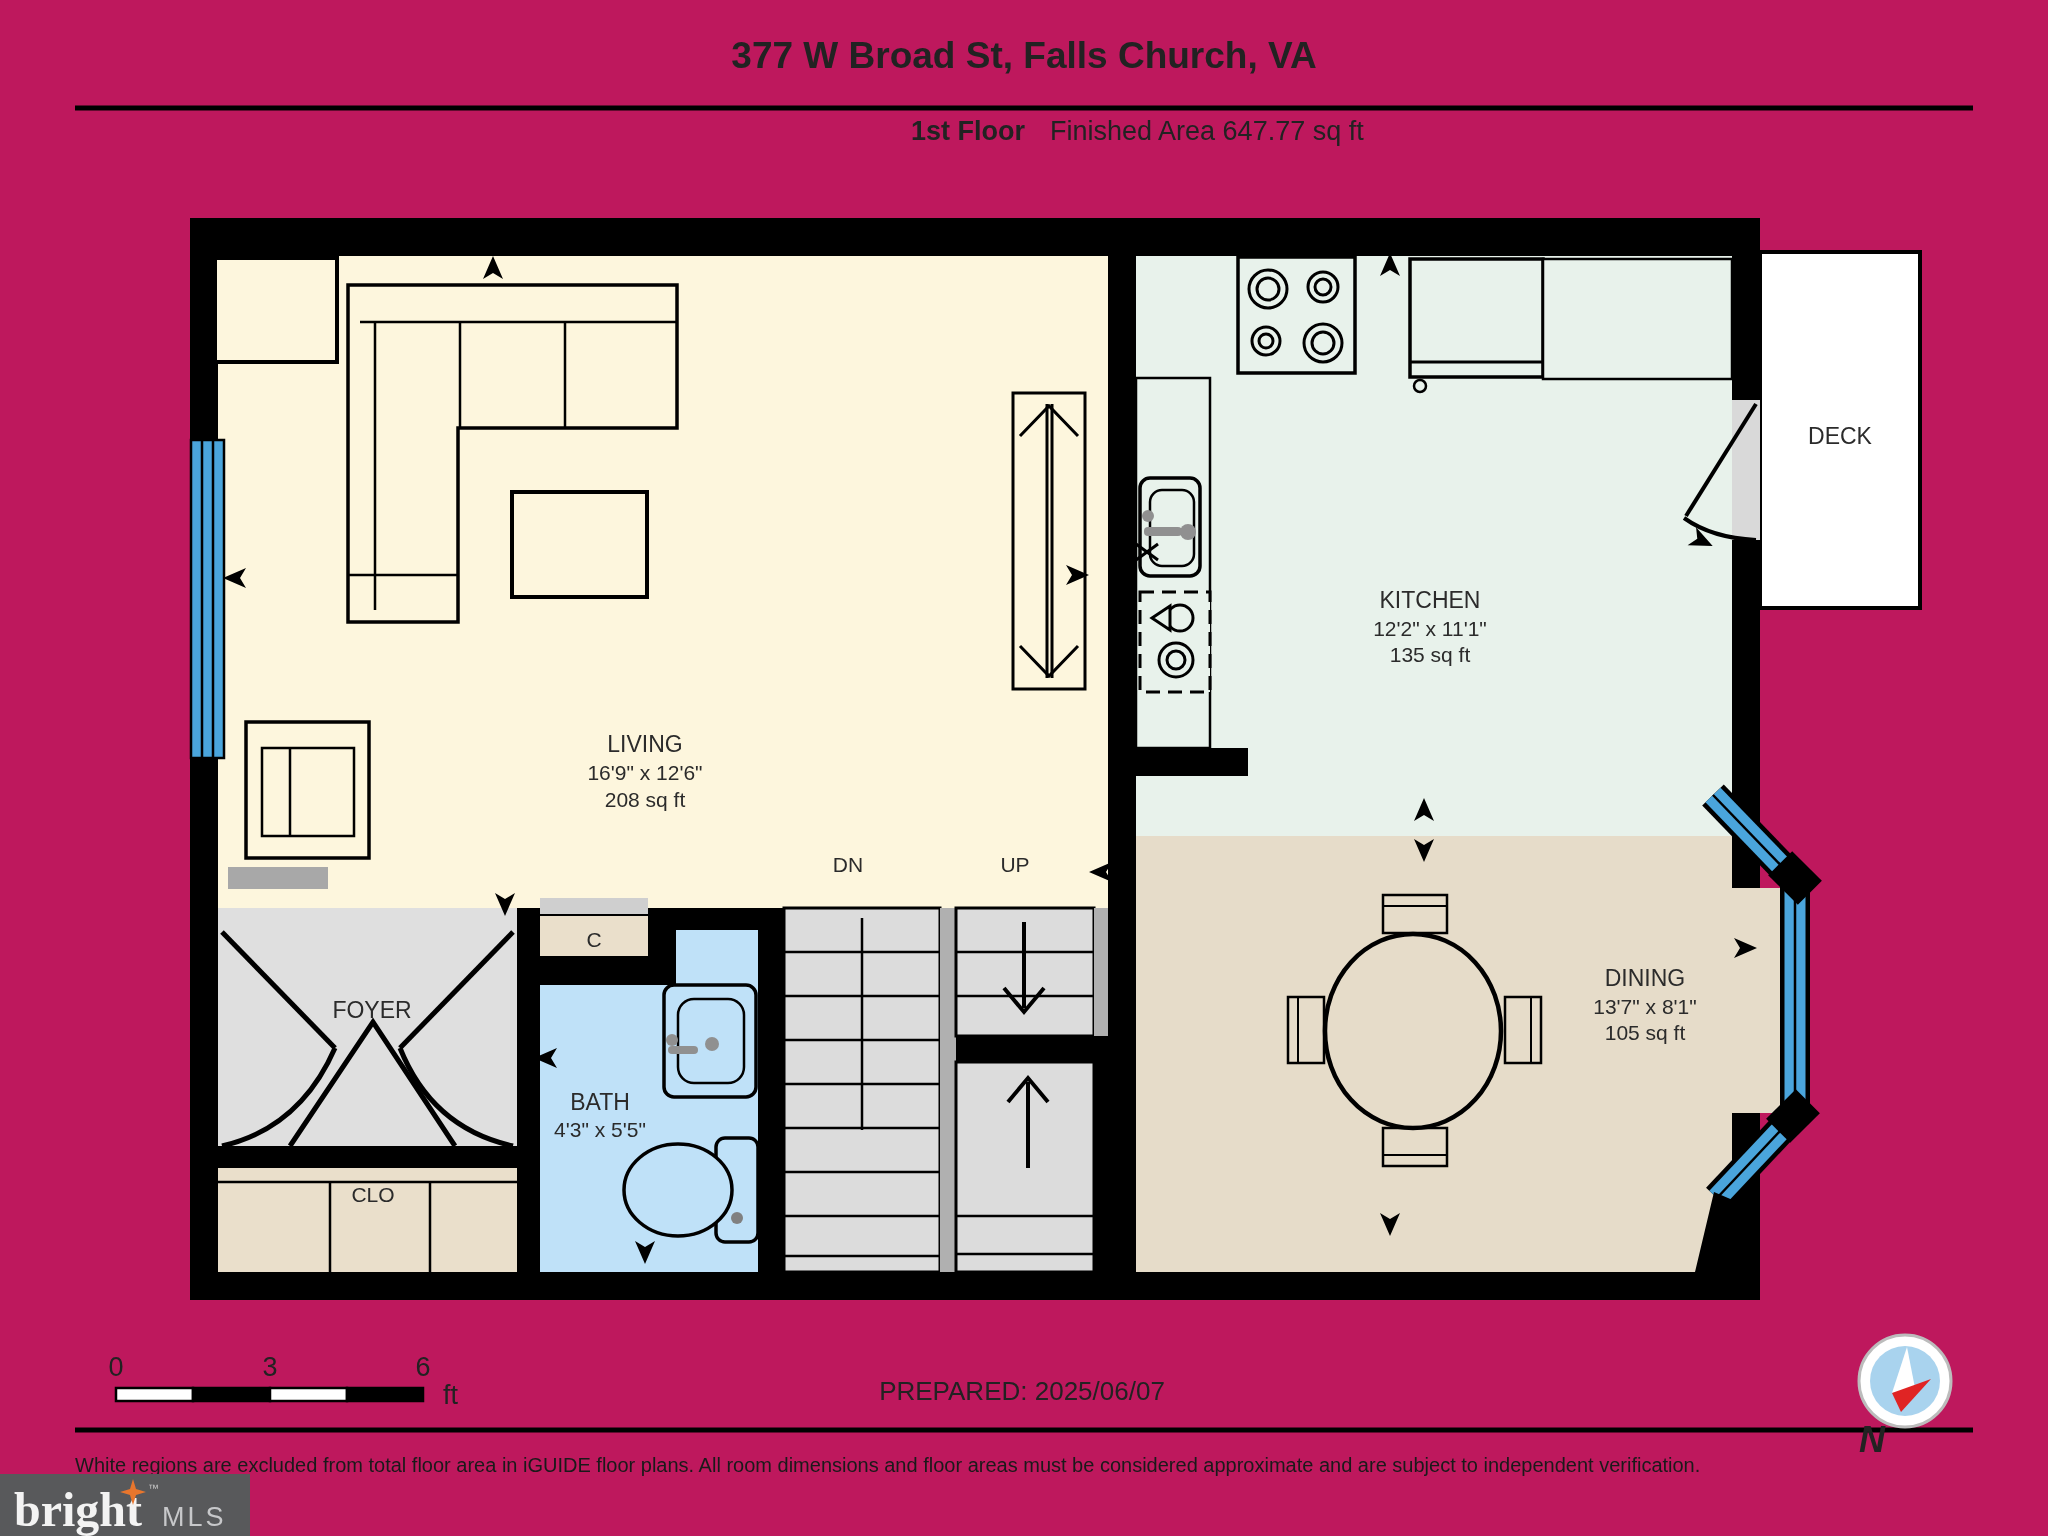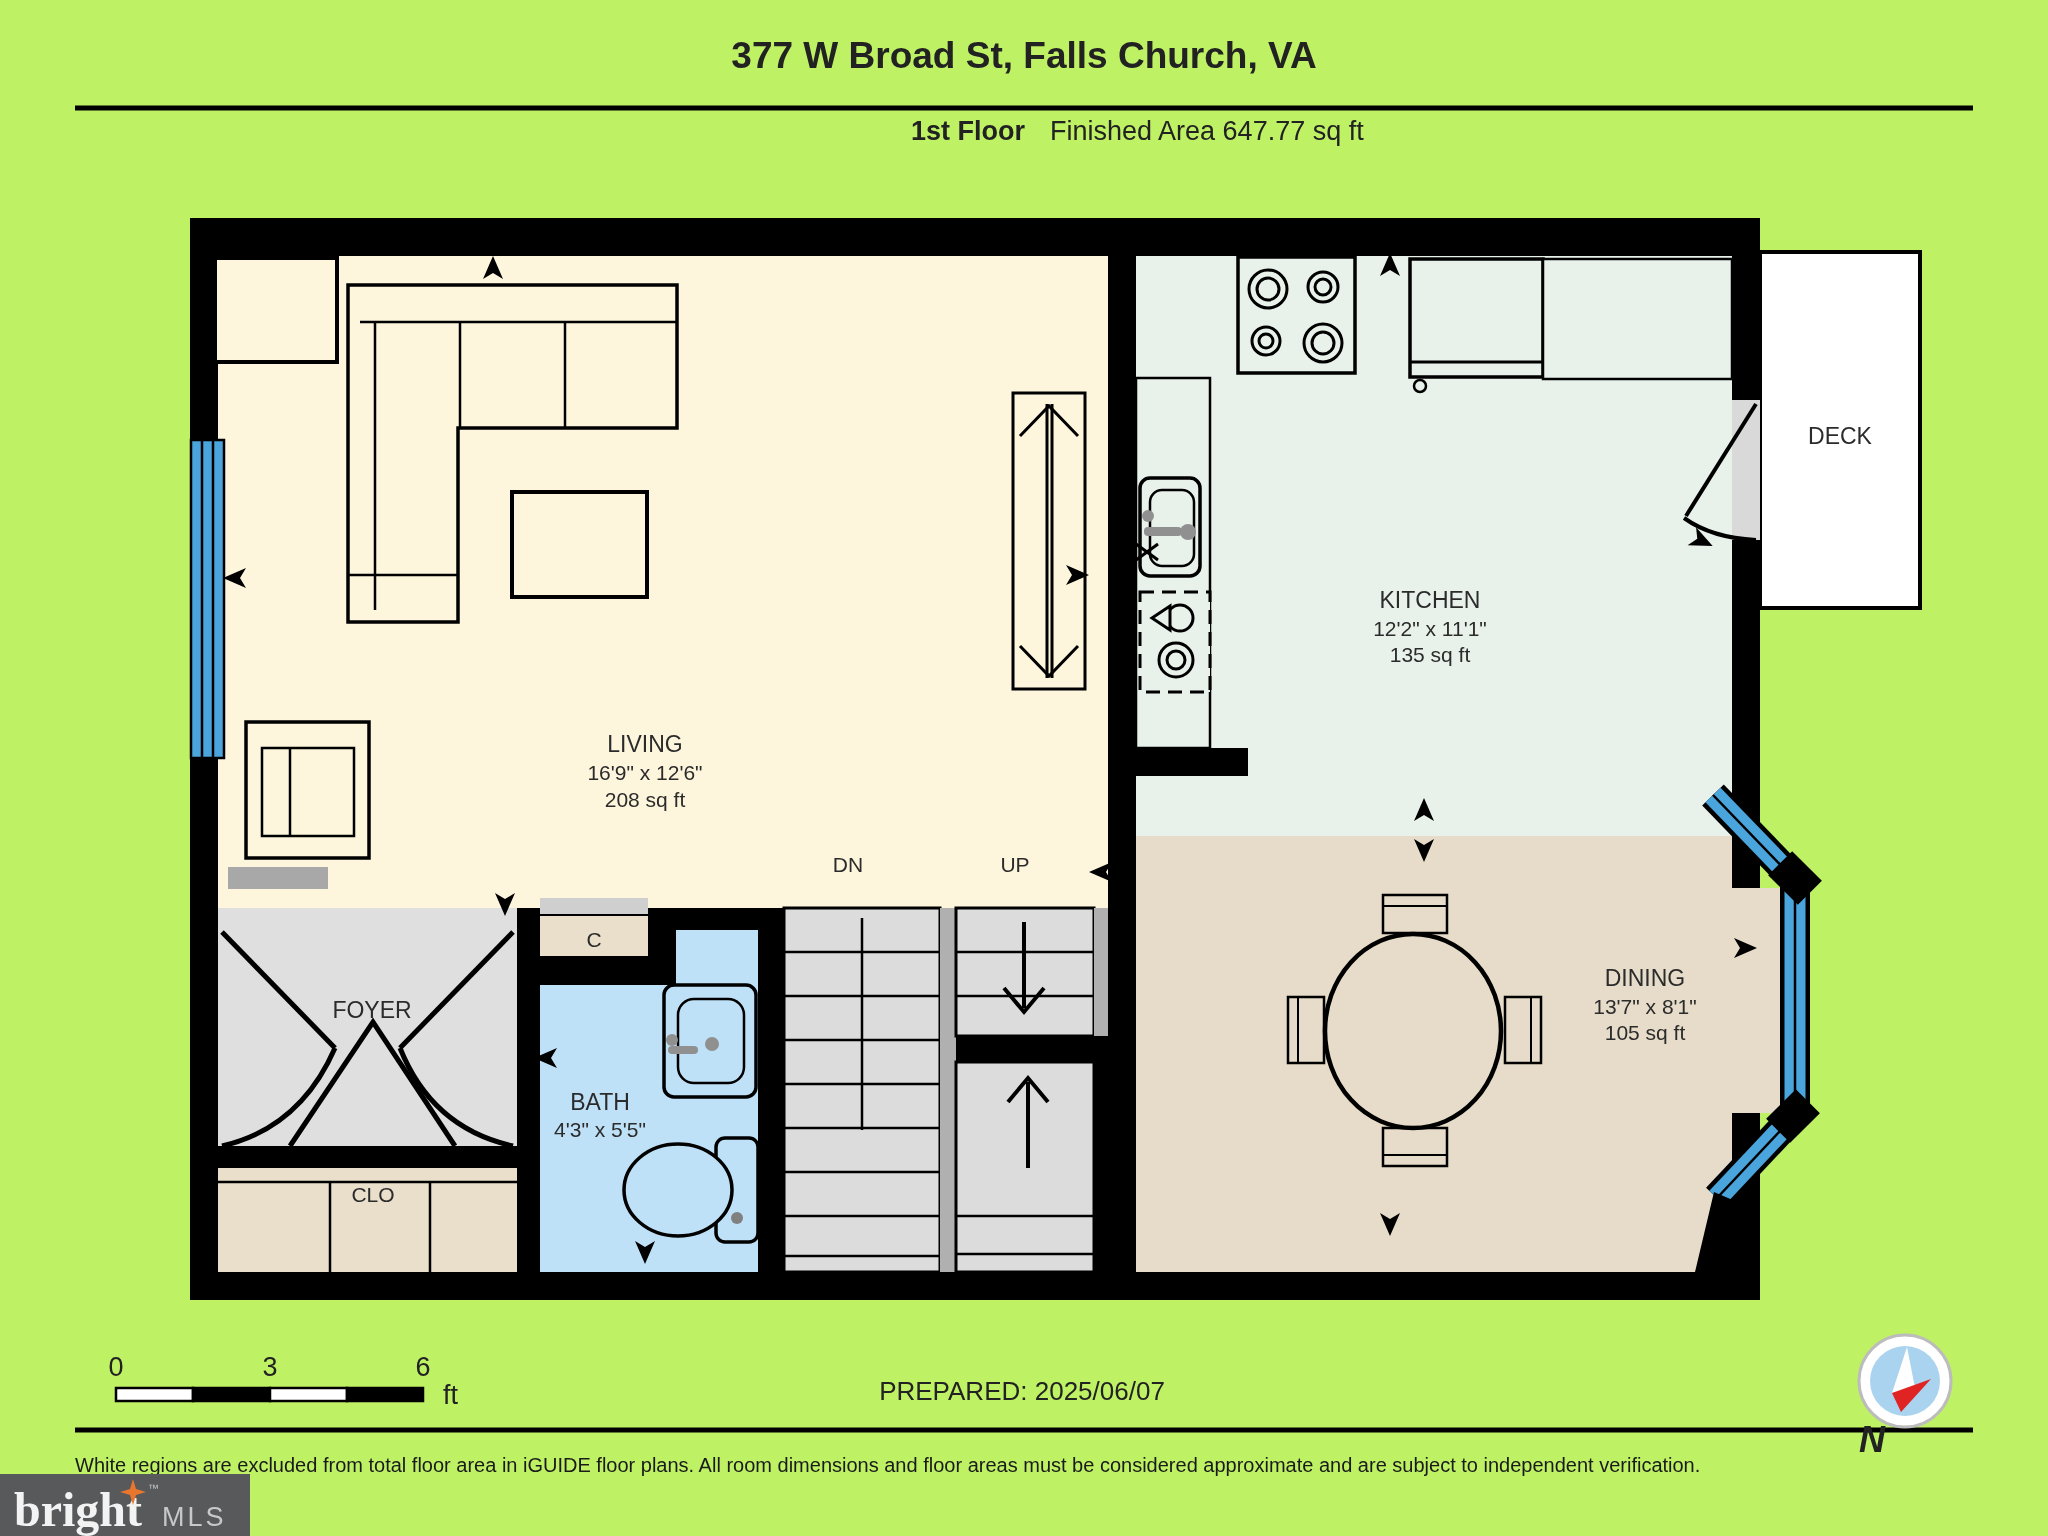--- a/index.html
+++ b/index.html
@@ -1,16 +1,16 @@
 <!DOCTYPE html>
 <html><head>
 <meta charset="utf-8">
 <style>
   html,body{margin:0;padding:0;background:#888;}
-  .page{position:relative;width:2048px;height:1536px;background:#bef264;overflow:hidden;
+  .page{position:relative;width:2048px;height:1536px;background:#be185d;overflow:hidden;
         font-family:"Liberation Sans",sans-serif;}
   svg{position:absolute;left:0;top:0;}
   text{font-family:"Liberation Sans",sans-serif;fill:#222;}
   .title{font-size:37px;font-weight:bold;}
   .sub{font-size:27px;}
   .subb{font-size:27px;font-weight:bold;}
   .room{font-size:23px;fill:#2b2b2b;}
   .small{font-size:21px;fill:#2b2b2b;}
   .scalenum{font-size:27px;}
   .prep{font-size:26px;}

